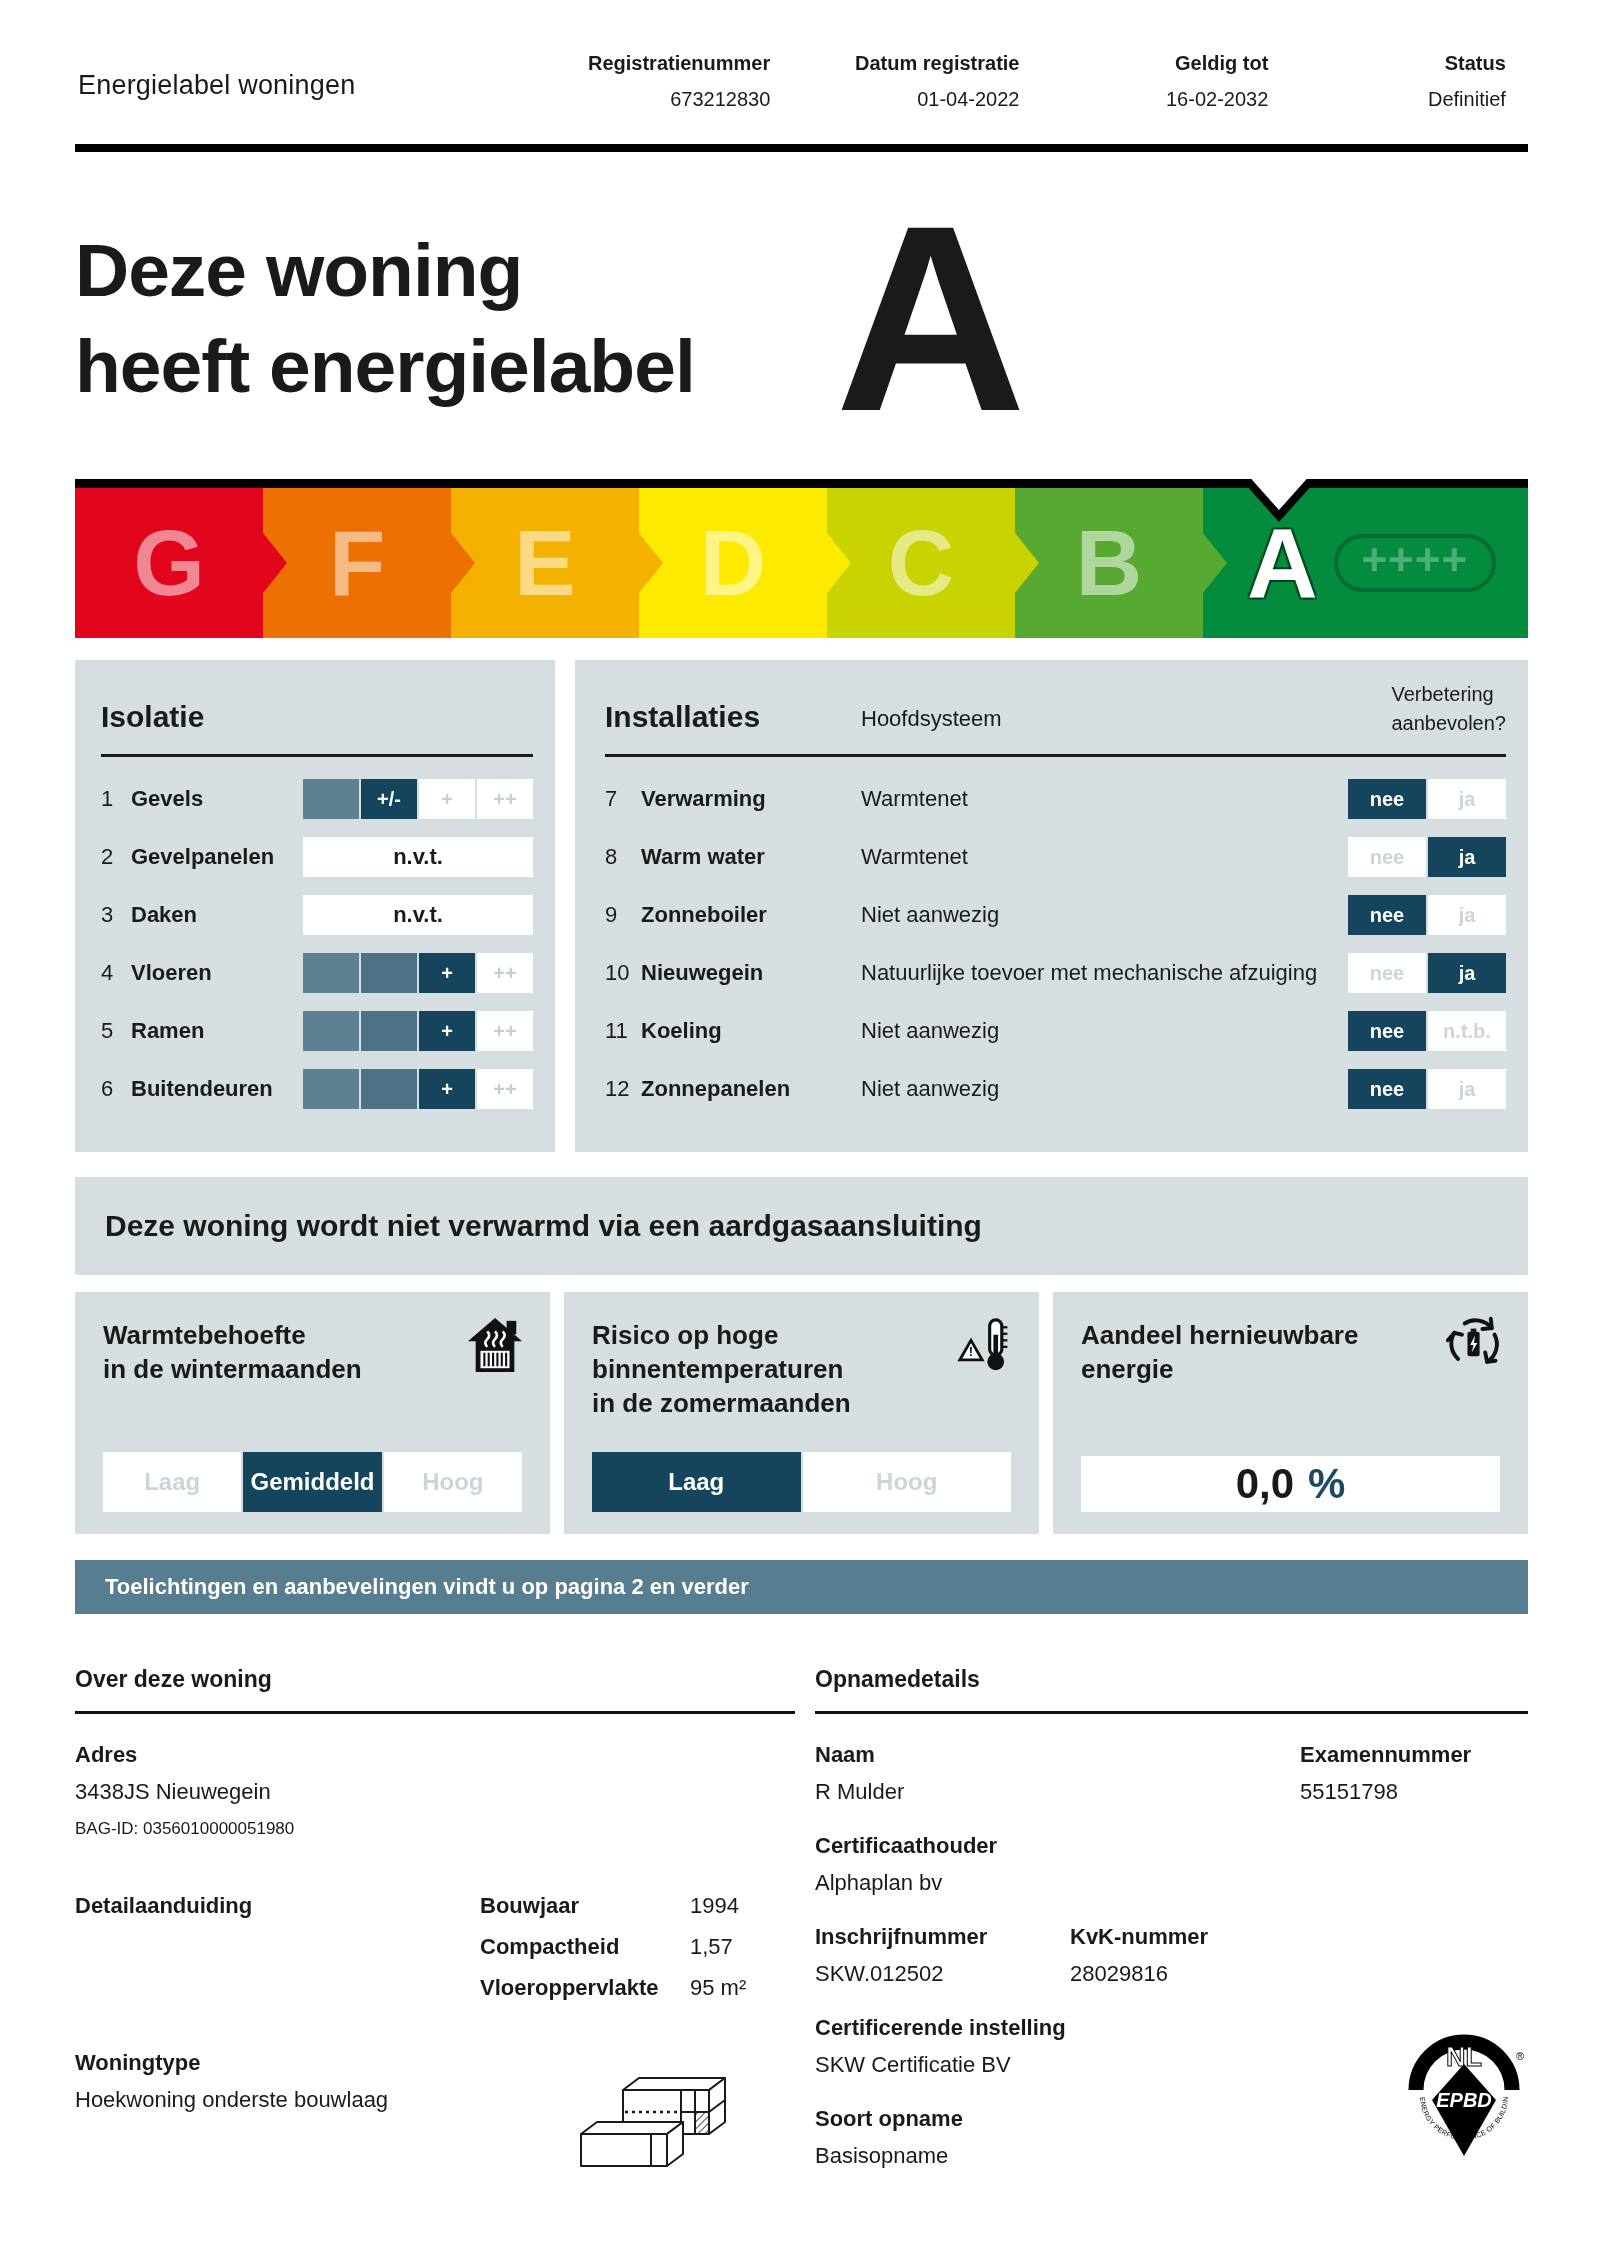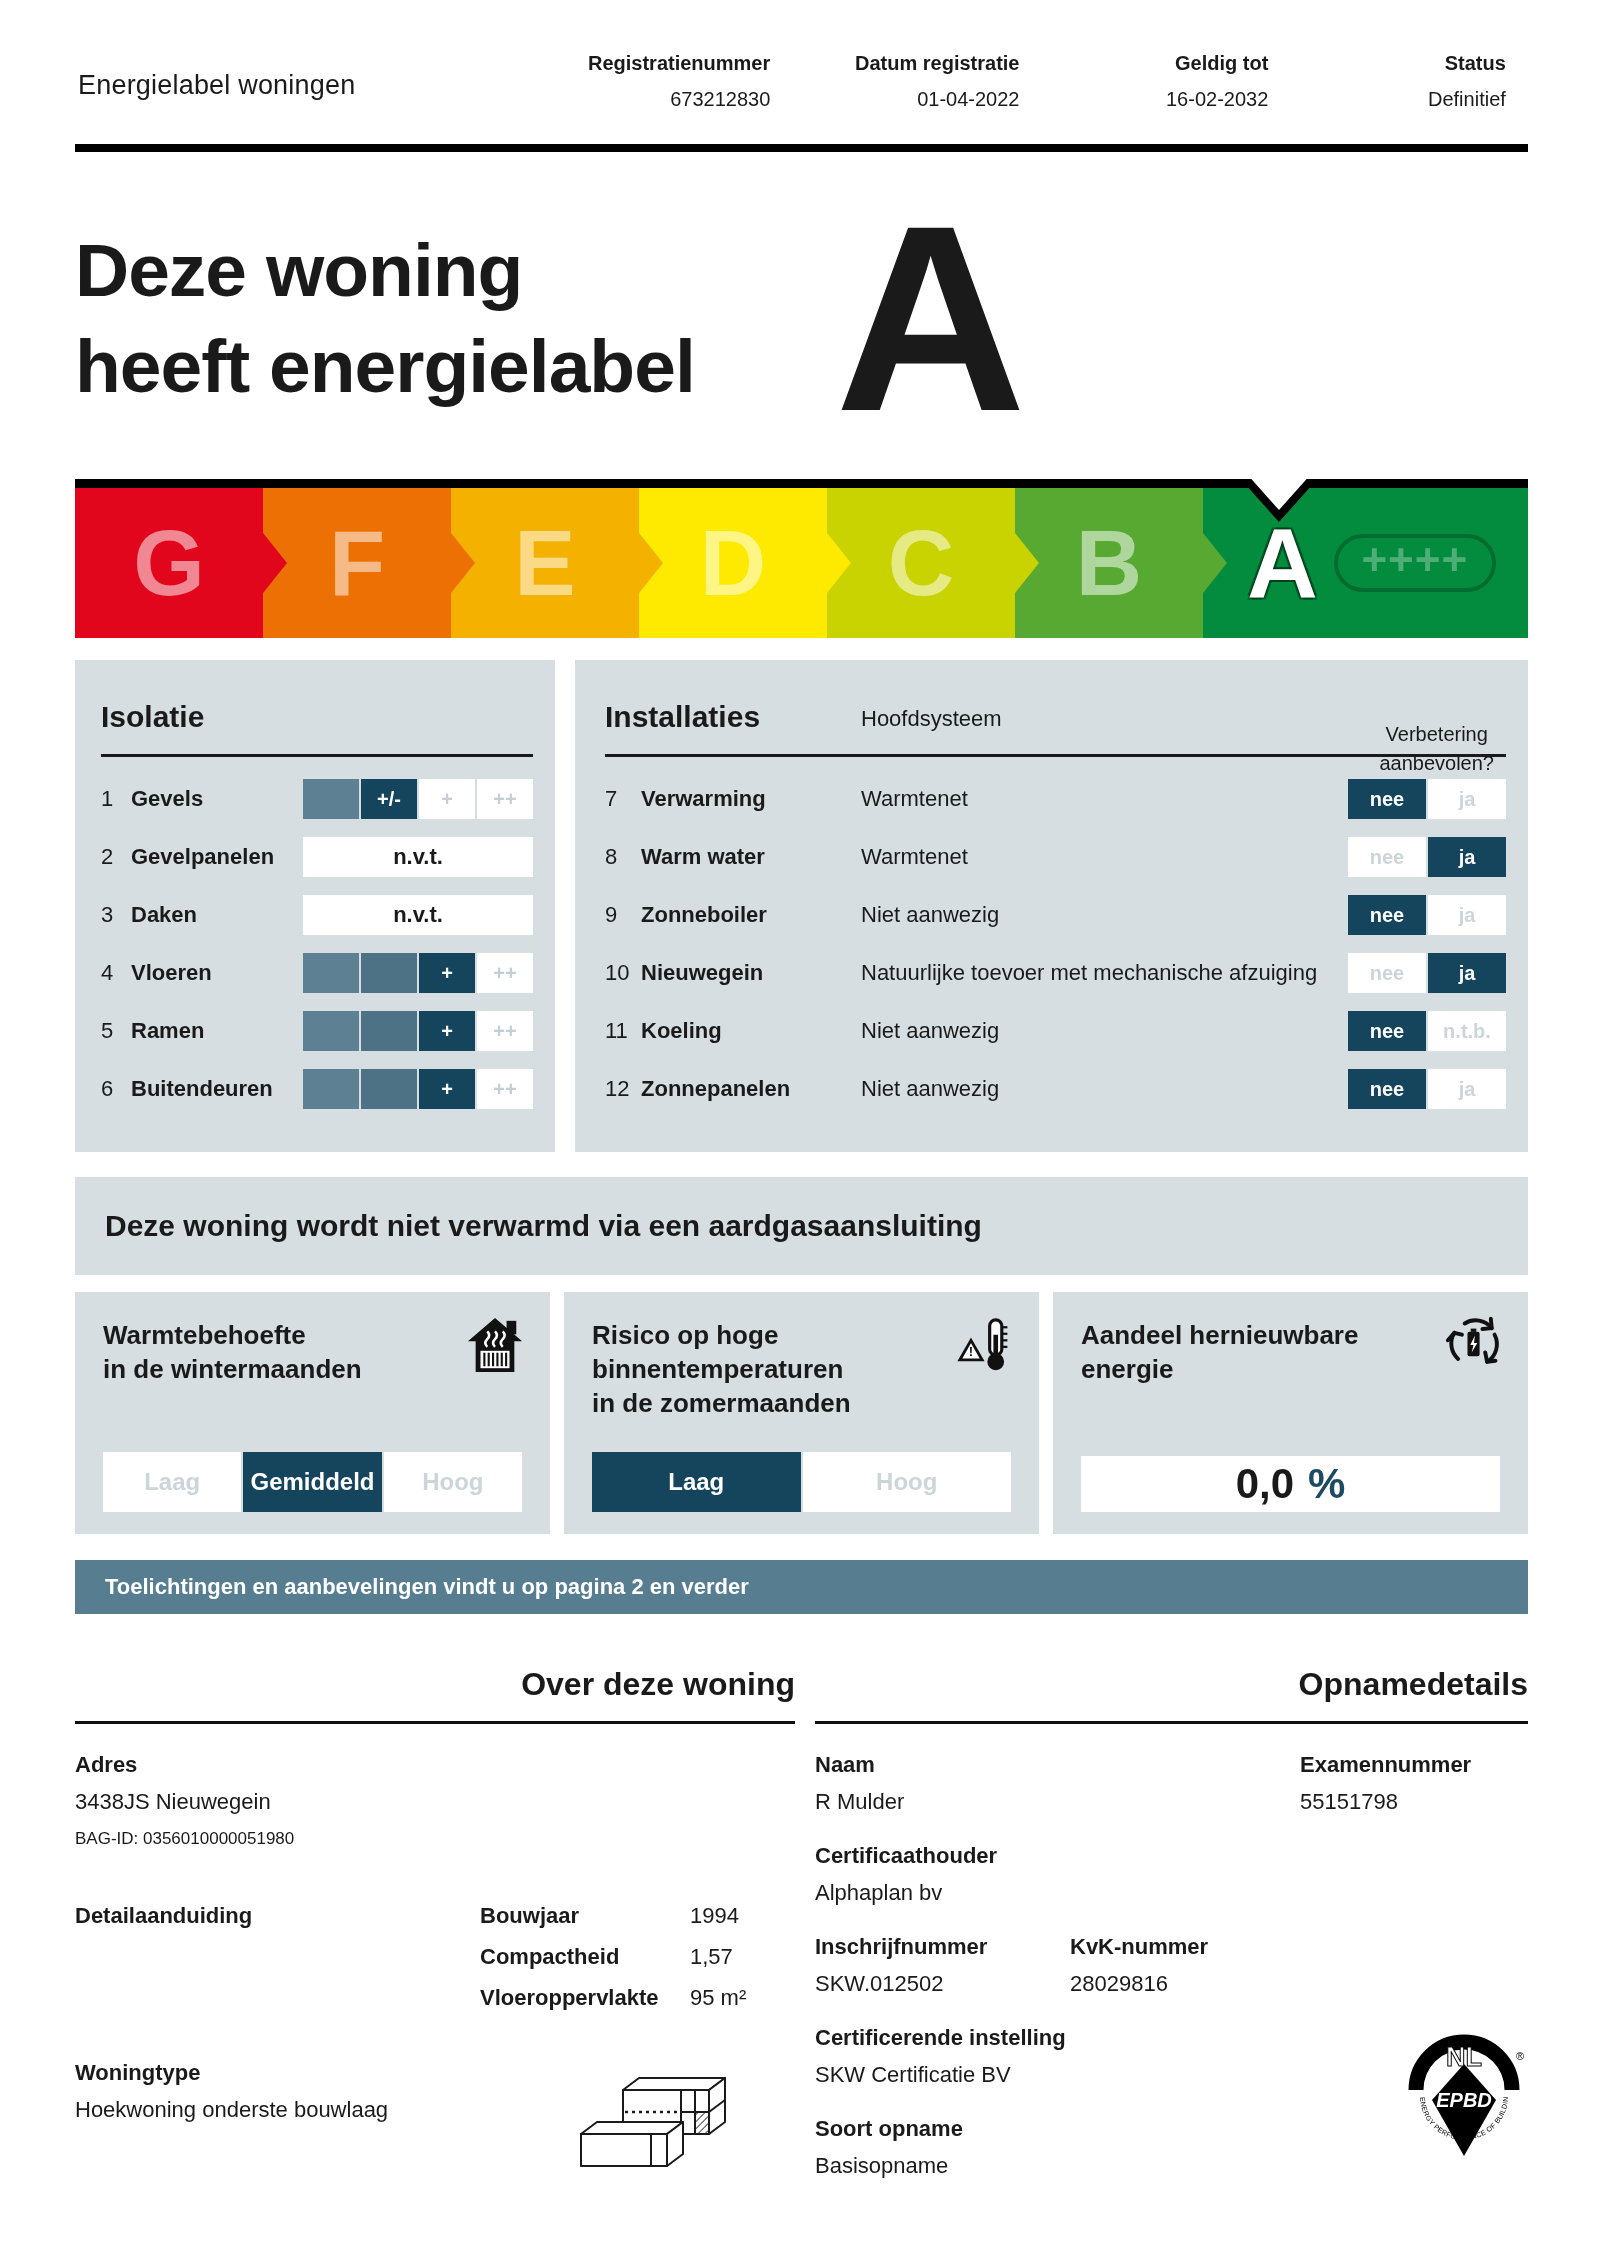--- a/index.html
+++ b/index.html
@@ -38,21 +38,21 @@
           color:rgba(255,255,255,.3); letter-spacing:1px; padding-bottom:6px; }
 
   
   .panels { display:flex; gap:20px; margin-top:22px; }
   .panel { background:#d7dee2; height:492px; }
   .panel-iso { flex:0 0 480px; padding:40px 22px 0 26px; }
   .panel-ins { flex:1; padding:40px 22px 0 30px; }
   .panel h2 { font-size:30px; font-weight:bold; }
   .panel-hd { position:relative; }
   .sub { position:absolute; left:256px; bottom:2px; font-size:22px; }
-  .improve { position:absolute; right:12px; top:-20px; text-align:center; font-size:20px; line-height:29px;margin-top:40px; }
+  .improve { position:absolute; right:0; top:-20px; text-align:left; font-size:20px; line-height:29px; }
   .p-rule { height:3px; background:#1a1a1a; margin-top:20px; }
   .rows { margin-top:22px; }
   .row { display:flex; align-items:center; height:40px; margin-bottom:18px; }
   .row-num { width:30px; font-size:22px; }
   .row-lbl { flex:1; font-size:22px; font-weight:bold; }
   .cells { display:flex; gap:2px; width:230px; }
   .cell { flex:1; height:40px; display:flex; align-items:center; justify-content:center; font-size:20px; font-weight:bold; }
   .c-f1 { background:#5d8093; }
   .c-f2 { background:#4d7285; }
   .c-sel { background:#15455c; color:#fff; }
@@ -82,21 +82,21 @@
               font-size:42px; font-weight:bold; }
   .valuebox .unit { color:#1d4a63; margin-left:14px; }
 
   .notebanner { margin-top:26px; height:54px; background:#567d90; display:flex; align-items:center;
                 padding-left:30px; font-size:22px; font-weight:bold; color:#fff; }
 
   
   .bottom { display:flex; gap:20px; margin-top:52px; }
   .bcol-l { position:relative; flex:0 0 720px; }
   .bcol-r { position:relative; flex:1; }
-  .bcol-h { font-size:32px; font-weight:bold;text-align:right; }
+  .bcol-h { font-size:23px; font-weight:bold; }
   .b-rule { height:3px; background:#111; margin-top:18px; }
   .blk { margin-top:28px; }
   .blk .lbl { font-size:22px; font-weight:bold; }
   .blk .val { font-size:22px; margin-top:11px; }
   .bag { font-size:17px; margin-top:14px; }
   .detailrow { display:flex; margin-top:54px; }
   .detail-lbl { width:405px; font-size:22px; font-weight:bold; }
   .facts { flex:1; }
   .fact { display:flex; margin-bottom:15px; }
   .fact .flbl { width:210px; font-size:22px; font-weight:bold; }

